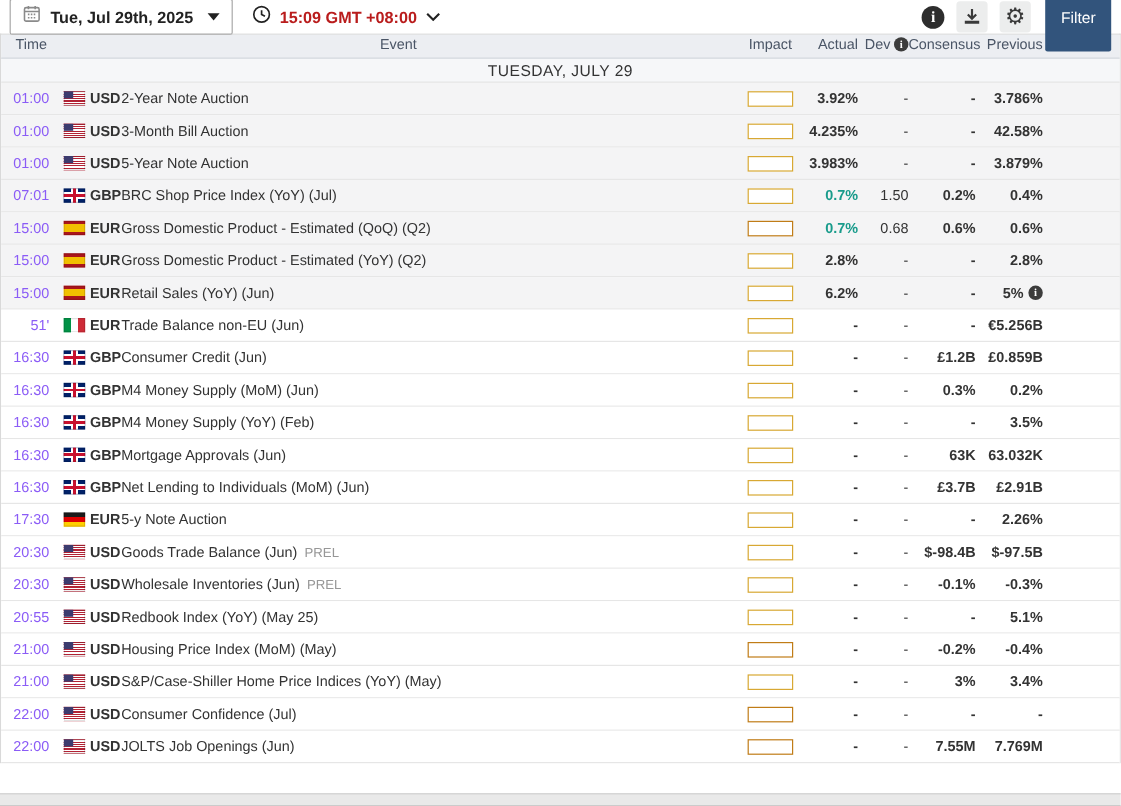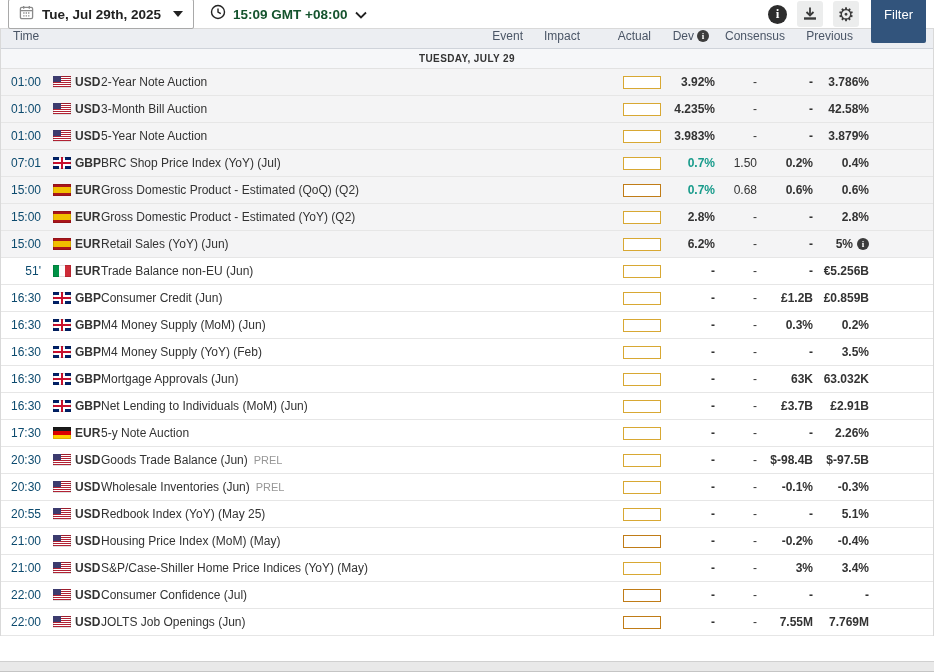--- a/index.html
+++ b/index.html
@@ -22,53 +22,53 @@
 
   
   .toolbar{display:flex;align-items:center;height:28px;padding:0 8px;}
   .date-picker{display:flex;align-items:center;gap:8px;border:1px solid #a9a9a9;
     border-radius:2px;background:#fff;padding:5px 10px;height:30px;cursor:pointer;}
   .date-picker .cal-svg{color:#8a8a8a;}
   .date-label{font-size:13.5px;font-weight:700;color:#222;}
   .caret-down{width:0;height:0;border-left:5px solid transparent;border-right:5px solid transparent;
     border-top:6px solid #222;margin-left:4px;}
   .tz{display:flex;align-items:center;gap:7px;margin-left:16px;cursor:pointer;}
-  .tz-label{font-size:13.5px;font-weight:700;color:#14532d;}
+  .tz-label{font-size:13.5px;font-weight:700;color:#b91c1c;}
   .toolbar-right{margin-left:auto;display:flex;align-items:center;gap:10px;}
   .info-circle{width:19px;height:19px;border-radius:50%;background:#2d2d2d;color:#fff;
     font-size:13px;font-weight:700;display:flex;align-items:center;justify-content:center;
     font-family:"Liberation Serif",serif;cursor:pointer;}
   .tool-btn{width:26px;height:26px;display:flex;align-items:center;justify-content:center;
     background:#eceded;border-radius:3px;color:#3a3a3a;cursor:pointer;}
   .gear-glyph{font-size:19px;line-height:1;color:#3a3a3a;}
   .filter-btn{background:var(--filter-bg);color:#fff;font-size:13px;border:none;
     padding:21px 13px;border-radius:2px;cursor:pointer;margin-left:2px;}
 
   
   .table-wrap{border:1px solid #d9d9d9;border-bottom:none;}
   .grid{display:grid;grid-template-columns:42px 58px 1fr 46px 50px 42px 56px 56px 64px;
     align-items:center;}
   .thead{background:var(--header-bg);border-bottom:1px solid #cfd3da;height:20px;
-    font-size:12px;color:var(--text-header);gap:16px;}
+    font-size:12px;color:var(--text-header);}
   .thead .h-time{text-align:left;padding-left:12px;}
-  .thead .h-event{grid-column:2/4;text-align:right;padding-left:2px;}
+  .thead .h-event{grid-column:2/4;text-align:center;padding-left:2px;}
   .thead .h-impact{text-align:center;}
   .h-right{text-align:right;}
   .h-dev{display:flex;align-items:center;justify-content:flex-end;gap:3px;}
   .mini-info{width:12px;height:12px;border-radius:50%;background:#3c3c3c;color:#fff;
     font-size:9px;font-weight:700;display:inline-flex;align-items:center;justify-content:center;
     font-family:"Liberation Serif",serif;flex:none;}
   .day-row{height:20px;display:flex;align-items:center;justify-content:center;
     background:#f6f7f9;border-bottom:1px solid #e2e2e2;}
-  .day-label{font-size:10px;font-weight:700;color:#333;letter-spacing:.4px;}
+  .day-label{font-size:13px;font-weight:400;color:#333;letter-spacing:.4px;}
 
   .row{height:27px;border-bottom:1px solid var(--row-border);background:#fff;
     font-size:12px;cursor:pointer;}
   .row.past{background:var(--past-bg);}
-  .c-time{text-align:right;color:#0c4a6e;padding-right:2px;}
+  .c-time{text-align:right;color:#8b5cf6;padding-right:2px;}
   .c-flagccy{display:flex;align-items:center;gap:4px;padding-left:10px;}
   .flag{position:relative;width:18px;height:12px;flex:none;overflow:hidden;
     box-shadow:0 0 0 1px rgba(0,0,0,.12) inset;}
   .flag-us{background:linear-gradient(180deg,#b22234 0 8%,#fff 8% 16%,#b22234 16% 24%,#fff 24% 32%,
     #b22234 32% 40%,#fff 40% 48%,#b22234 48% 56%,#fff 56% 64%,#b22234 64% 72%,#fff 72% 80%,
     #b22234 80% 88%,#fff 88% 96%,#b22234 96%);}
   .flag-us::after{content:"";position:absolute;left:0;top:0;width:45%;height:54%;background:#3c3b6e;}
   .flag-gb{background:
     linear-gradient(180deg,transparent 40%,#c8102e 40% 60%,transparent 60%),
     linear-gradient(90deg,transparent 42%,#c8102e 42% 58%,transparent 58%),

